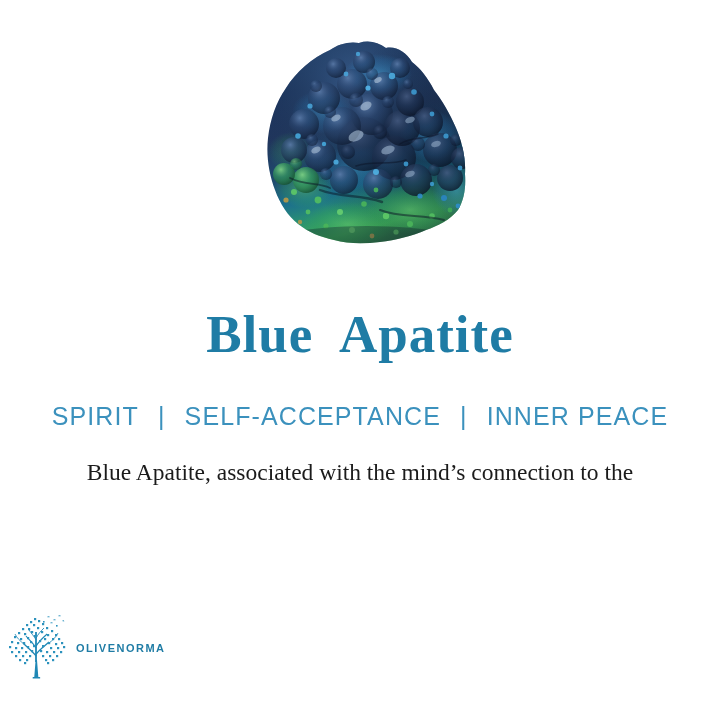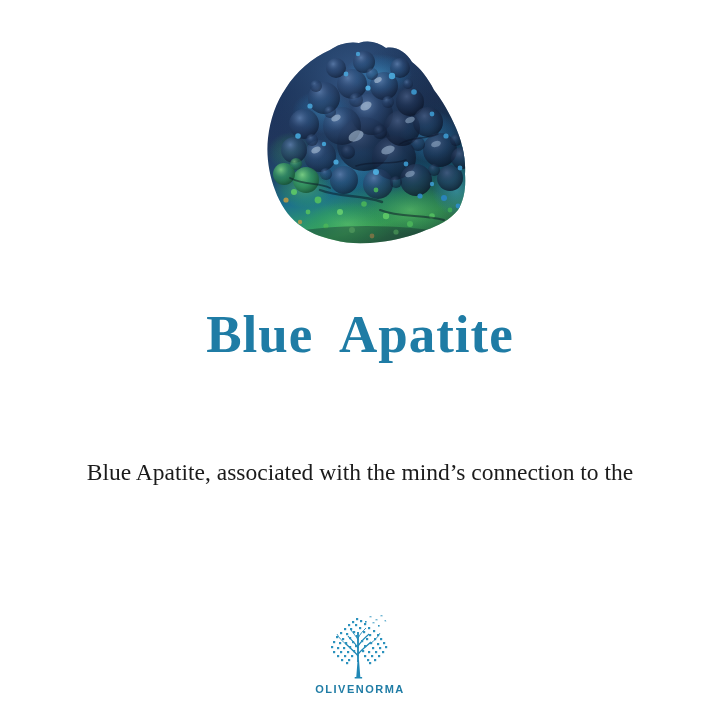--- a/index.html
+++ b/index.html
@@ -78,21 +78,21 @@
     line-height:41px;
     color:#1b1b1b;
   }
   .desc-line { display:block; white-space:nowrap;text-align:center; }
 
   
   .logo {
     position:absolute;
     top:612px; left:0; width:720px;
     display:flex;
-    flex-direction:column;
+    flex-direction:row;
     align-items:center;
   }
   .logo-mark { width:76px; height:68px; display:block; }
   .logo-word {
     margin-top:3px;
     font-family:"Liberation Sans", sans-serif;
     font-weight:700;
     font-size:11px;
     letter-spacing:1.5px;
     color:#1f7ca5;
@@ -295,20 +295,27 @@
           <path d="M140,104 C152,96 166,100 178,94" stroke-width="1.4"></path>
         </g>
 
         <ellipse cx="107" cy="208" rx="110" ry="22" fill="#0d1a2c" opacity="0.35"></ellipse>
       </g>
     </svg>
   </div>
 
   <div class="title">Blue  Apatite</div>
 
+  <div class="keywords">
+    <span class="kw-word">SPIRIT</span>
+    <span class="kw-sep">|</span>
+    <span class="kw-word">SELF-ACCEPTANCE</span>
+    <span class="kw-sep">|</span>
+    <span class="kw-word">INNER PEACE</span>
+  </div>
 
   <div class="desc">
     <span class="desc-line">Blue Apatite, associated with the mind’s connection to the</span>
   </div>
 
   <div class="logo">
     <span>
       <svg class="logo-mark" viewBox="0 0 76 68" xmlns="http://www.w3.org/2000/svg" aria-hidden="true">
         <g fill="#1f87b5">
 

